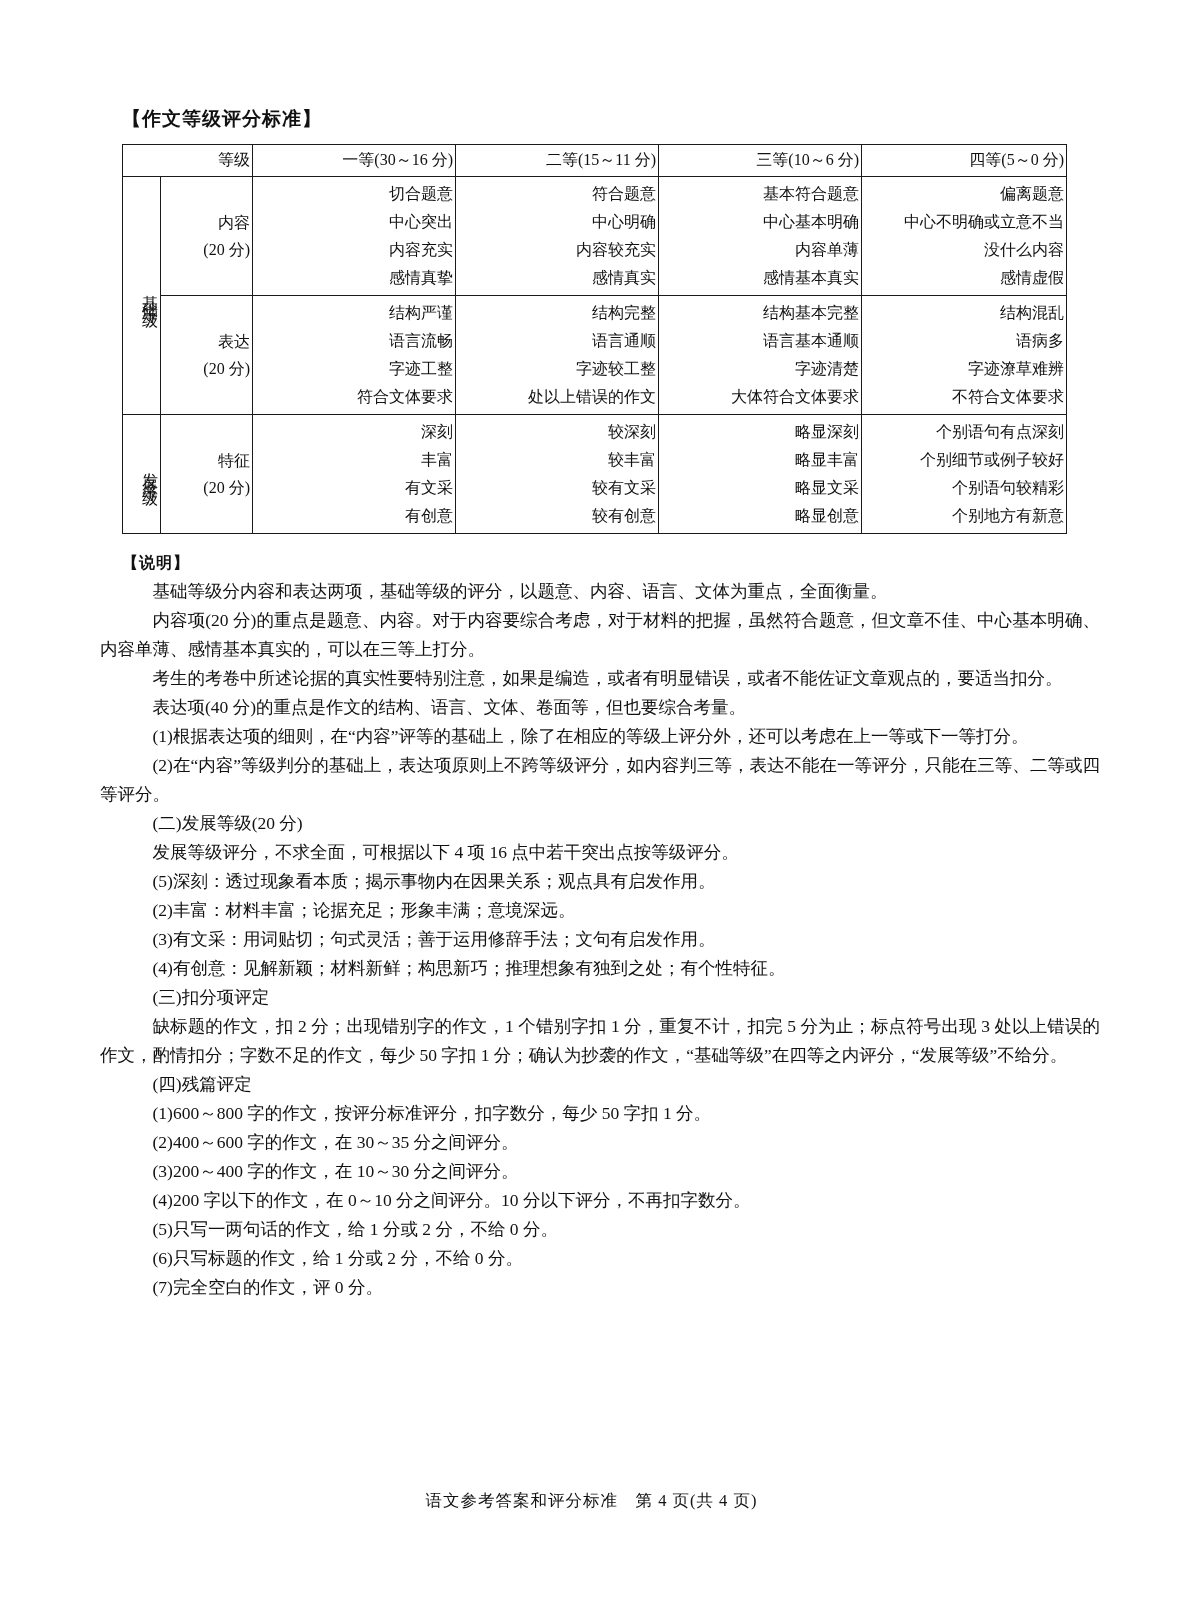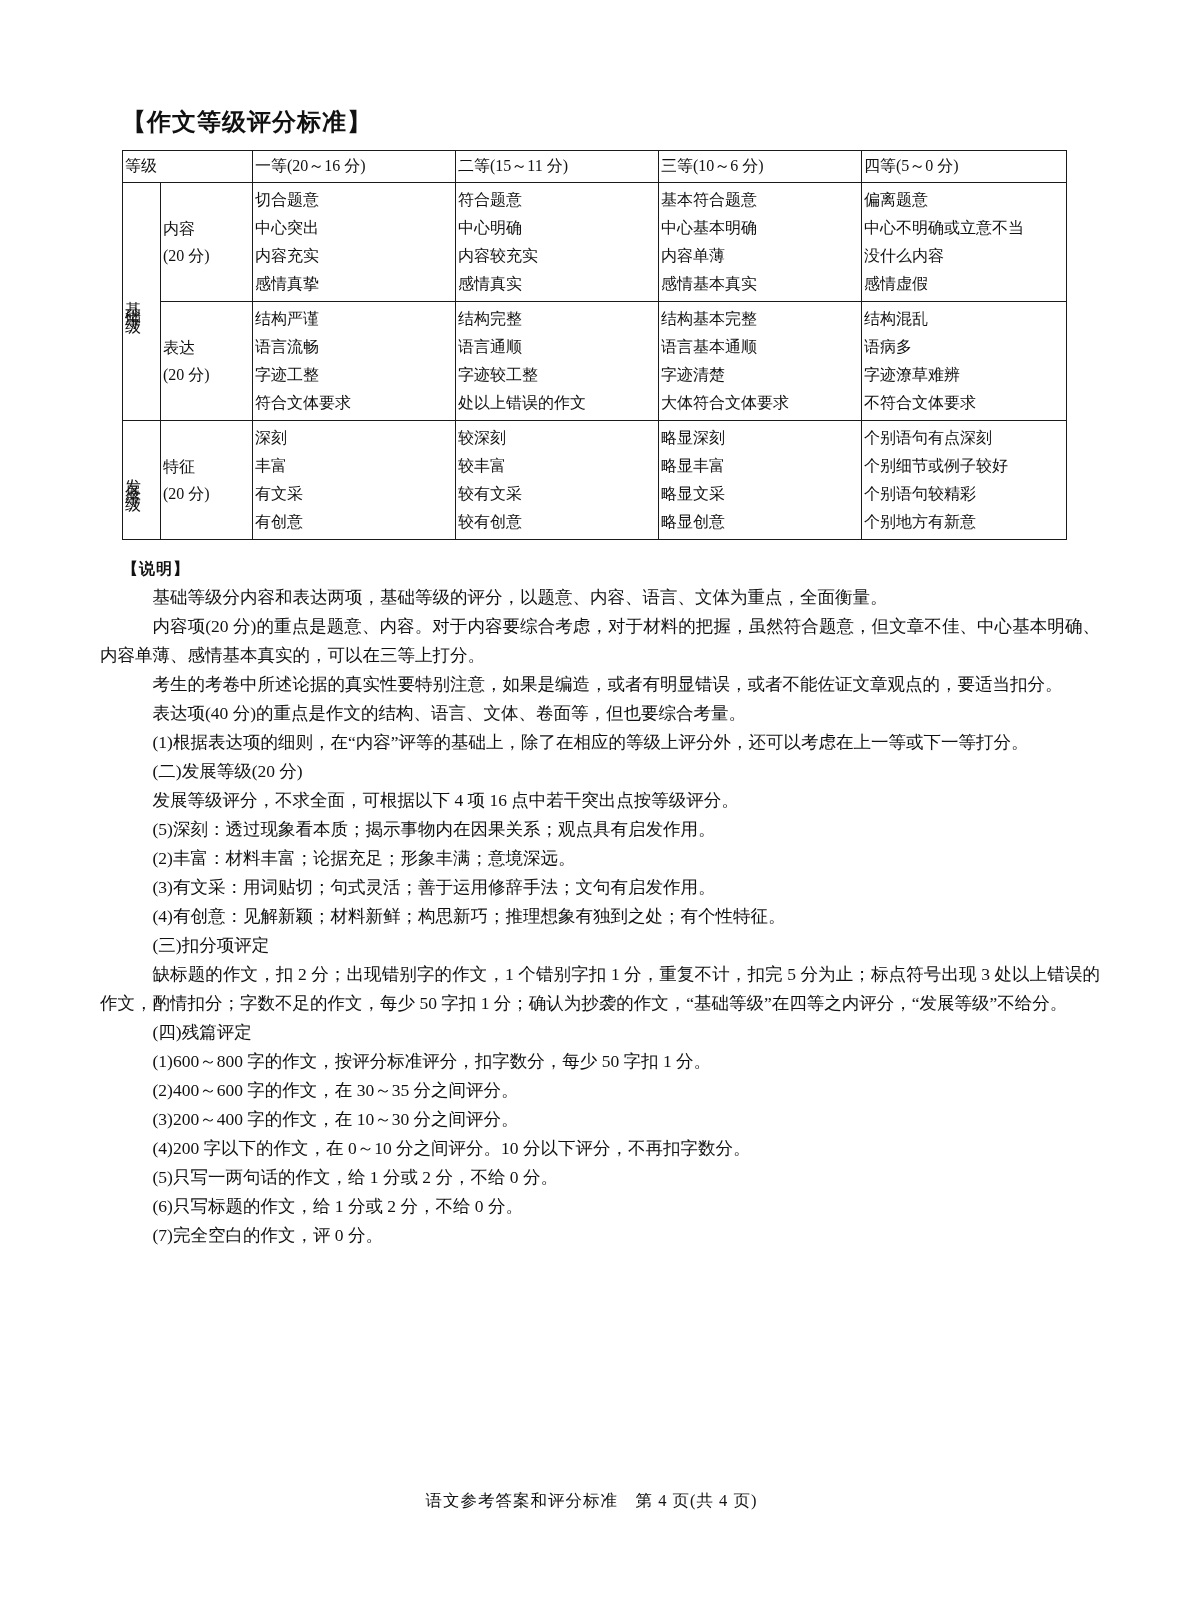--- a/index.html
+++ b/index.html
@@ -11,35 +11,35 @@
     position: relative;
     width: 1200px;
     height: 1600px;
     margin: 0 auto;
     background: #ffffff;
     box-sizing: border-box;
     padding: 106px 100px 0 100px;
     overflow: hidden;
   }
   .doc-title {
-    font-size: 24px;
+    font-size: 19px;
     font-weight: bold;
     margin: 0 0 12px 22px;
     letter-spacing: 1px;
   }
   table.rubric {
     border-collapse: collapse;
     table-layout: fixed;
     width: 944px;
     margin-left: 22px;
     font-size: 16px;
   }
   table.rubric th, table.rubric td {
     border: 1px solid #1a1a1a;
-    text-align: left;
+    text-align: right;
     vertical-align: middle;
     font-weight: normal;
     padding: 3px 2px;
     box-sizing: border-box;
   }
   table.rubric th { height: 32px; }
   .group-cell { width: 38px; padding: 0; }
   .vtext {
     display: inline-block;
     writing-mode: vertical-lr;
@@ -91,21 +91,21 @@
       <col style="width:38px">
       <col style="width:92px">
       <col style="width:203px">
       <col style="width:203px">
       <col style="width:203px">
       <col style="width:205px">
     </colgroup>
     <thead>
       <tr id="rubric-head">
           <th colspan="2">等级</th>
-          <th>一等(20～16 分)</th>
+          <th>一等(30～16 分)</th>
           <th>二等(15～11 分)</th>
           <th>三等(10～6 分)</th>
           <th>四等(5～0 分)</th>
         </tr>
     </thead>
     <tbody id="rubric-body">
         <tr>
           <td rowspan="2" class="group-cell"><span class="vtext">基础等级</span></td>
           <td class="category-cell">内容
 (20 分)</td>
@@ -171,20 +171,21 @@
   </table>
 
   <div class="notes">
     <div class="notes-title">【说明】</div>
     <div id="notes-paragraphs">
         <p class="para">基础等级分内容和表达两项，基础等级的评分，以题意、内容、语言、文体为重点，全面衡量。</p>
         <p class="para">内容项(20 分)的重点是题意、内容。对于内容要综合考虑，对于材料的把握，虽然符合题意，但文章不佳、中心基本明确、内容单薄、感情基本真实的，可以在三等上打分。</p>
         <p class="para">考生的考卷中所述论据的真实性要特别注意，如果是编造，或者有明显错误，或者不能佐证文章观点的，要适当扣分。</p>
         <p class="para">表达项(40 分)的重点是作文的结构、语言、文体、卷面等，但也要综合考量。</p>
         <p class="para">(1)根据表达项的细则，在“内容”评等的基础上，除了在相应的等级上评分外，还可以考虑在上一等或下一等打分。</p>
+        <p class="para">(2)在“内容”等级判分的基础上，表达项原则上不跨等级评分，如内容判三等，表达不能在一等评分，只能在三等、二等或四等评分。</p>
         <p class="para">(二)发展等级(20 分)</p>
         <p class="para">发展等级评分，不求全面，可根据以下 4 项 16 点中若干突出点按等级评分。</p>
         <p class="para">(5)深刻：透过现象看本质；揭示事物内在因果关系；观点具有启发作用。</p>
         <p class="para">(2)丰富：材料丰富；论据充足；形象丰满；意境深远。</p>
         <p class="para">(3)有文采：用词贴切；句式灵活；善于运用修辞手法；文句有启发作用。</p>
         <p class="para">(4)有创意：见解新颖；材料新鲜；构思新巧；推理想象有独到之处；有个性特征。</p>
         <p class="para">(三)扣分项评定</p>
         <p class="para">缺标题的作文，扣 2 分；出现错别字的作文，1 个错别字扣 1 分，重复不计，扣完 5 分为止；标点符号出现 3 处以上错误的作文，酌情扣分；字数不足的作文，每少 50 字扣 1 分；确认为抄袭的作文，“基础等级”在四等之内评分，“发展等级”不给分。</p>
         <p class="para">(四)残篇评定</p>
         <p class="para">(1)600～800 字的作文，按评分标准评分，扣字数分，每少 50 字扣 1 分。</p>

